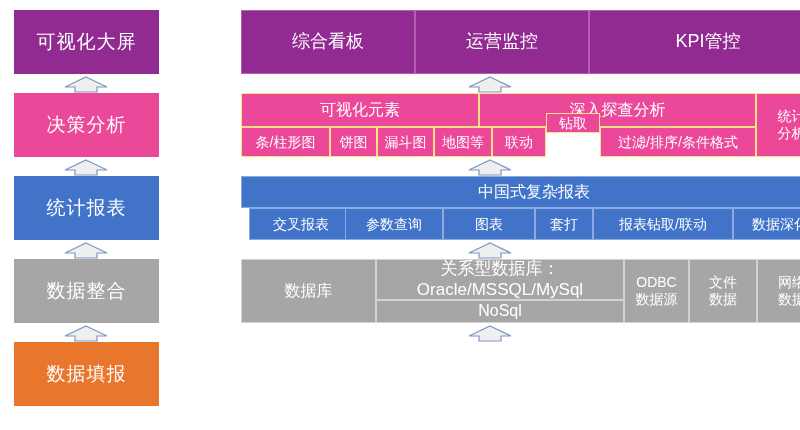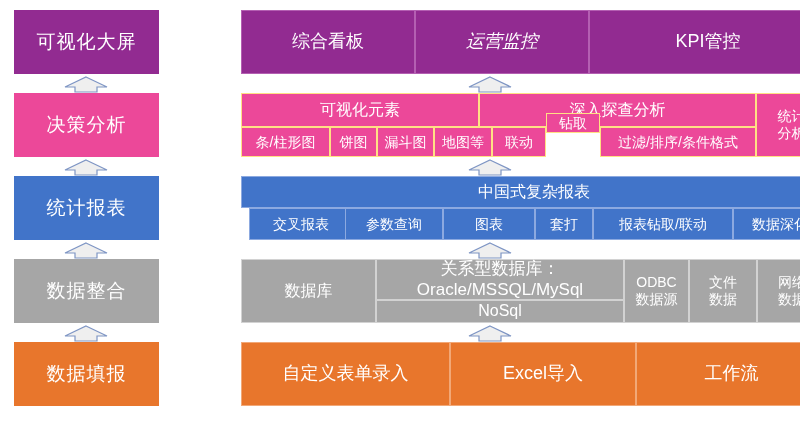--- a/index.html
+++ b/index.html
@@ -99,21 +99,21 @@
   <div class="uparrow" style="left:64px;top:325px;">
     <svg viewBox="0 0 44 17">
         <polygon points="22,1 43,11 33,11 33,16 11,16 11,11 1,11" fill="#EFEFEF" stroke="#7E95C4" stroke-width="1.2"></polygon>
       </svg>
   </div>
 
   <div class="panel p0">
     <div class="cell purple" style="left:0;top:0;width:174px;height:64px;">
       <span>综合看板</span>
     </div>
-    <div class="cell purple" style="left:174px;top:0;width:174px;height:64px;font-style:italic;">
+    <div class="cell purple" style="left:174px;top:0;width:174px;height:64px;">
       <span>运营监控</span>
     </div>
     <div class="cell purple" style="left:348px;top:0;width:238px;height:64px;">
       <span>KPI管控</span>
     </div>
   </div>
 
   <div class="uparrow" style="left:468px;top:76px;">
     <svg viewBox="0 0 44 17">
         <polygon points="22,1 43,11 33,11 33,16 11,16 11,11 1,11" fill="#EFEFEF" stroke="#7E95C4" stroke-width="1.2"></polygon>
@@ -215,25 +215,14 @@
     <div class="cell gray t-item" style="left:448px;top:0;width:68px;height:64px;">
       <span>文件
 数据</span>
     </div>
     <div class="cell gray t-item" style="left:516px;top:0;width:70px;height:64px;">
       <span>网络
 数据</span>
     </div>
   </div>
 
-  <div class="panel p4">
-    <div class="cell orange" style="left:0;top:0;width:209px;height:64px;">
-      <span>自定义表单录入</span>
-    </div>
-    <div class="cell orange" style="left:209px;top:0;width:186px;height:64px;">
-      <span>Excel导入</span>
-    </div>
-    <div class="cell orange" style="left:395px;top:0;width:191px;height:64px;">
-      <span>工作流</span>
-    </div>
-  </div>
 
 </div>
 
 </body></html>

